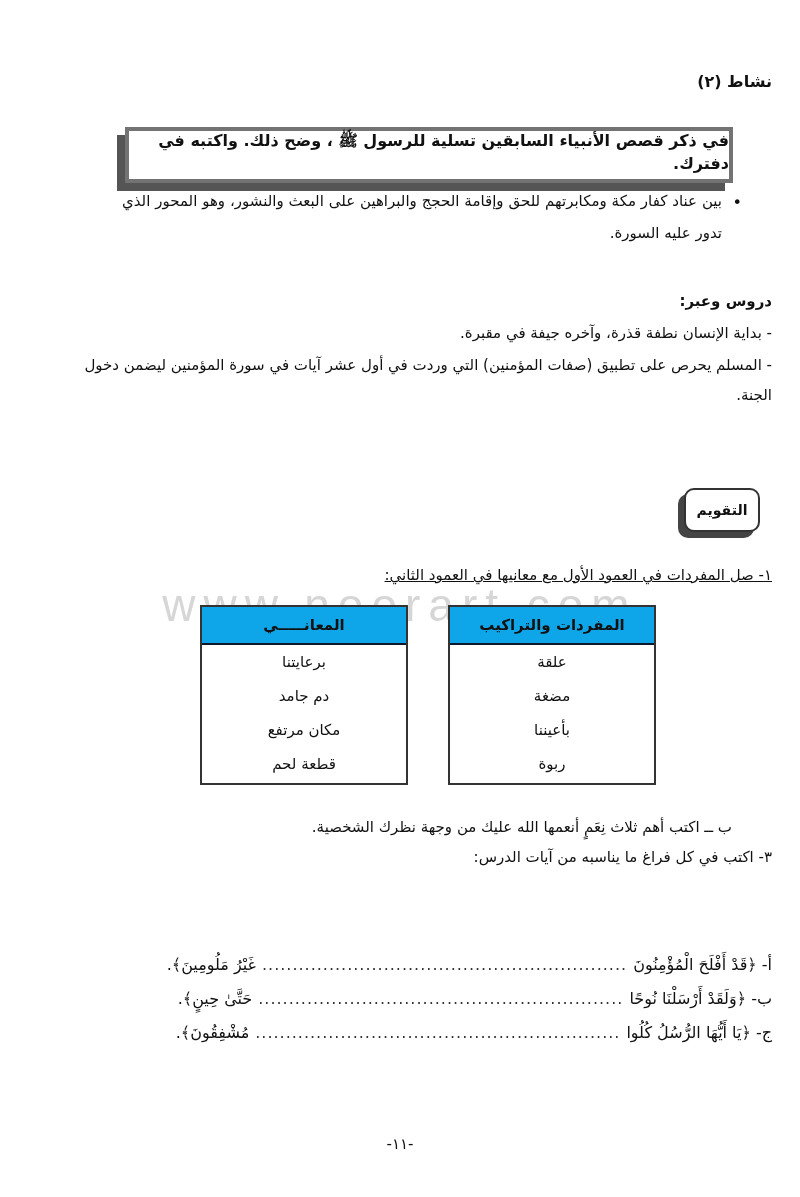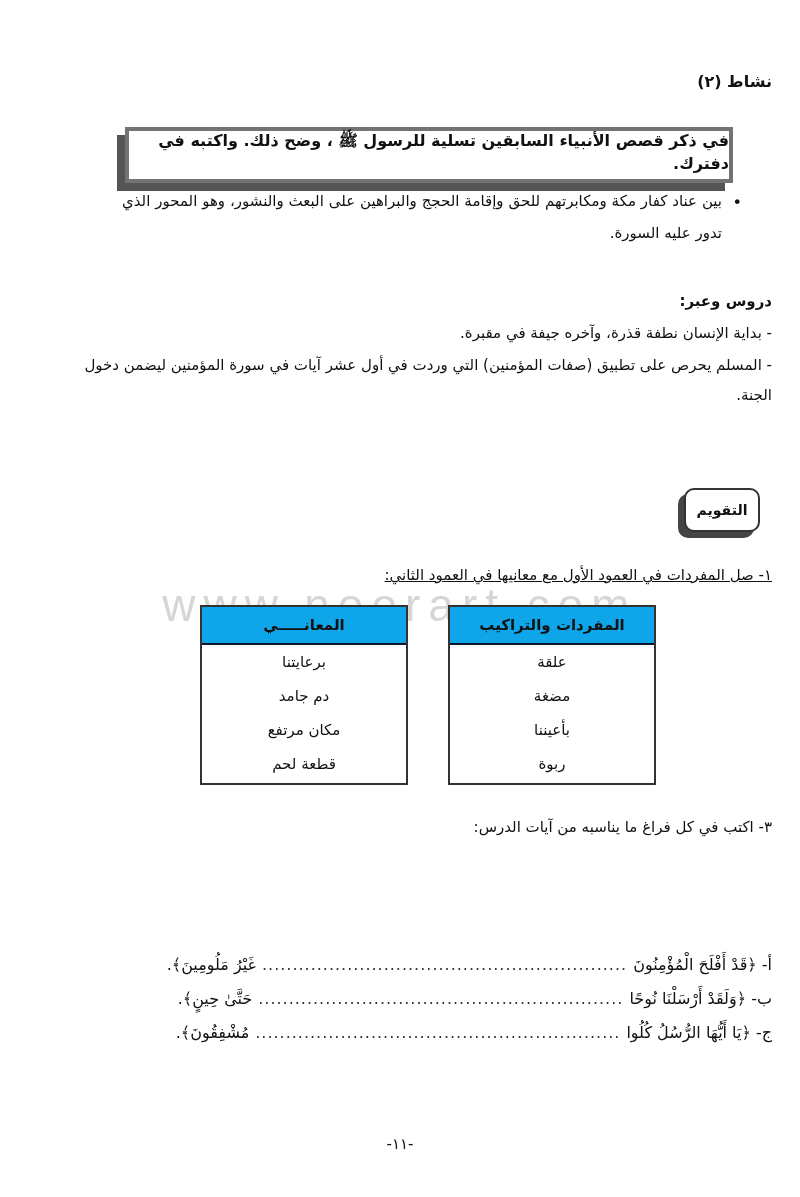--- a/index.html
+++ b/index.html
@@ -59,20 +59,21 @@
 </div>
 <div class="tbl t-left">
   <div class="hd">المعانـــــي</div>
   <div class="cell">برعايتنا</div>
   <div class="cell">دم جامد</div>
   <div class="cell">مكان مرتفع</div>
   <div class="cell">قطعة لحم</div>
 </div>
 
 <div class="abs q2">
+  <div class="indent">ب ــ اكتب أهم ثلاث نِعَمٍ أنعمها الله عليك من وجهة نظرك الشخصية.</div>
   <div>٣- اكتب في كل فراغ ما يناسبه من آيات الدرس:</div>
 </div>
 
 <div class="abs verses">
   <div>
     <span>أ- ﴿قَدْ أَفْلَحَ الْمُؤْمِنُونَ</span>
     <span class="dots">............................................................</span>
     <span>غَيْرُ مَلُومِينَ﴾.</span>
   </div>
   <div>

